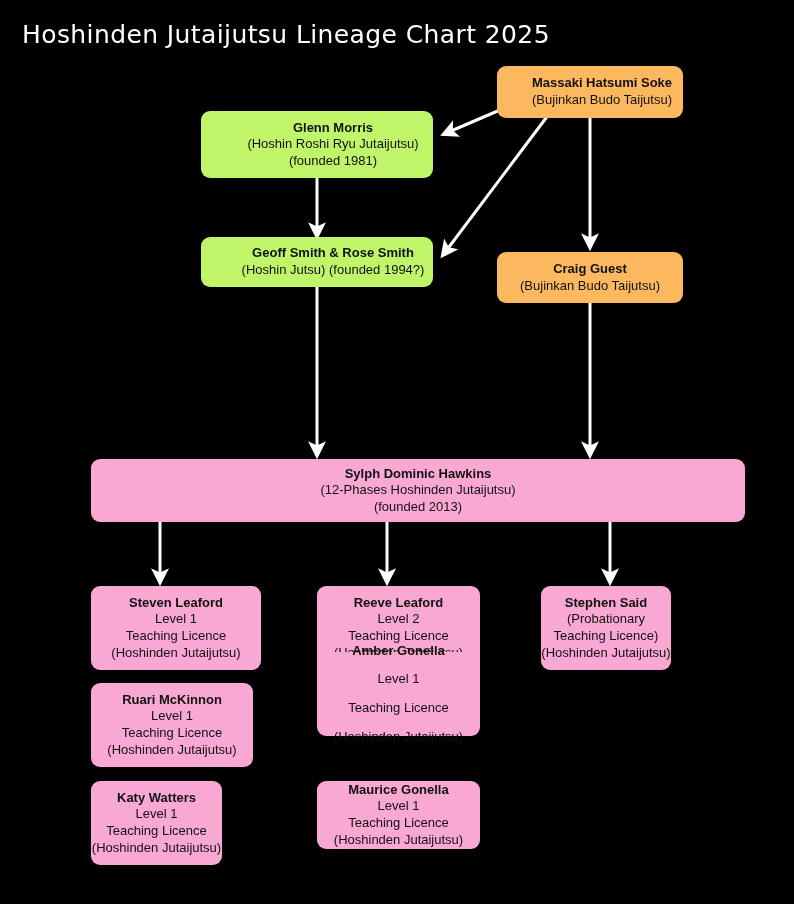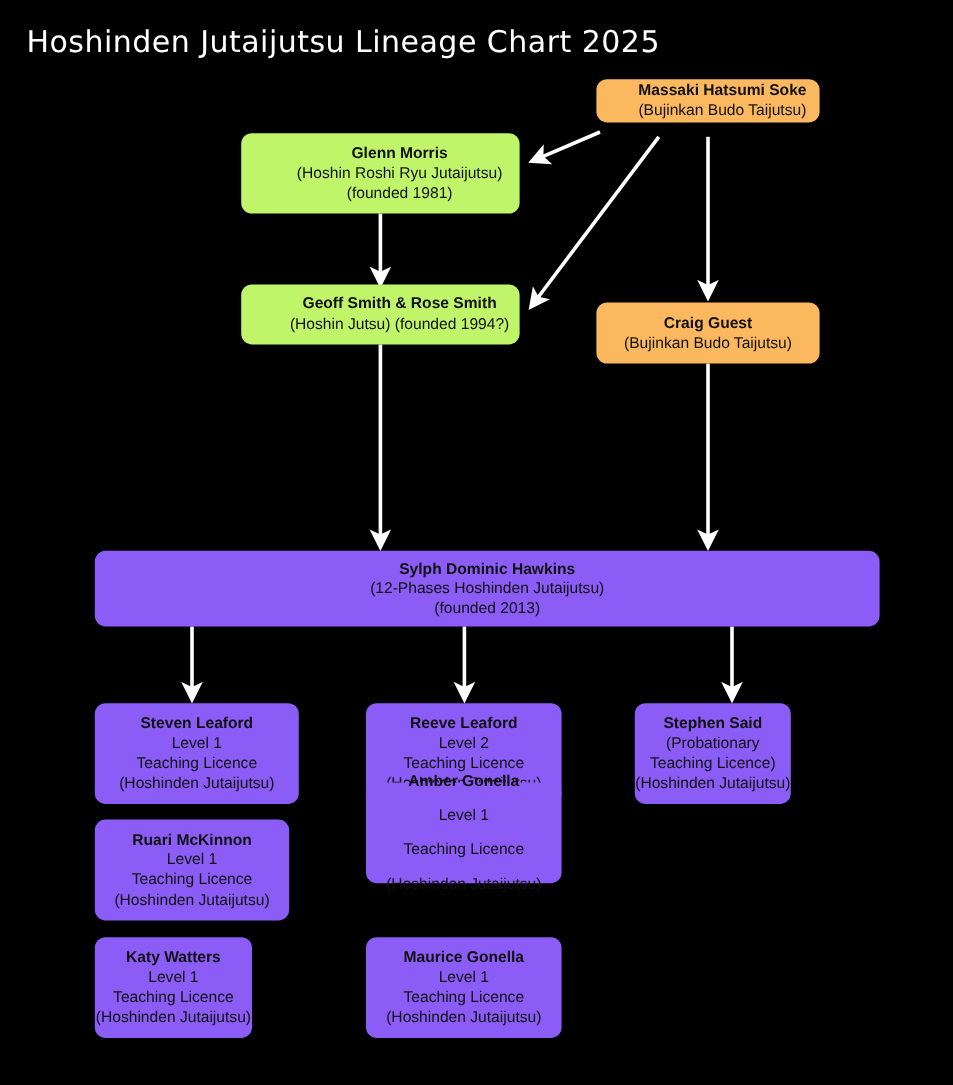--- a/index.html
+++ b/index.html
@@ -56,21 +56,21 @@
     display: block;
     white-space: nowrap;
     font-size: 13px;
   }
   .node .line.name {
     font-weight: bold;
     font-size: 13px;
   }
   .node.green { background: #c0f569; padding-left: 40px; }
   .node.orange { background: #fbb85f; }
-  .node.blue { background: #8b5cf6; }
+  .node.blue { background: #f9a8d4; margin-left: 12px; }
 </style>
 </head>
 <body>
 
 <div id="chart-root">
 
   <div id="page-title">Hoshinden Jutaijutsu Lineage Chart 2025</div>
 
   <svg id="edge-layer" width="794" height="904" viewBox="0 0 794 904">
     <defs>
@@ -91,21 +91,21 @@
 
     <line x1="590" y1="303" x2="590" y2="455" stroke="#ffffff" stroke-width="3" marker-end="url(#arrowhead)"></line>
 
     <line x1="160" y1="522" x2="160" y2="582" stroke="#ffffff" stroke-width="3" marker-end="url(#arrowhead)"></line>
 
     <line x1="387" y1="522" x2="387" y2="582" stroke="#ffffff" stroke-width="3" marker-end="url(#arrowhead)"></line>
 
     <line x1="610" y1="522" x2="610" y2="582" stroke="#ffffff" stroke-width="3" marker-end="url(#arrowhead)"></line>
   </svg>
 
-  <div class="node orange" style="left:497px; top:66px; width:186px; height:36px;padding-left:32px;">
+  <div class="node orange" style="left:497px; top:66px; width:186px; height:52px;padding-left:32px;">
     <span class="line name">Massaki Hatsumi Soke</span>
     <span class="line">(Bujinkan Budo Taijutsu)</span>
   </div>
 
   <div class="node green" style="left:201px; top:111px; width:232px; height:67px;">
     <span class="line name">Glenn Morris</span>
     <span class="line">(Hoshin Roshi Ryu Jutaijutsu)</span>
     <span class="line">(founded 1981)</span>
   </div>
 
@@ -160,20 +160,20 @@
     <span class="line">(Hoshinden Jutaijutsu)</span>
   </div>
 
   <div class="node blue" style="left:79px; top:781px; width:131px; height:84px;">
     <span class="line name">Katy Watters</span>
     <span class="line">Level 1</span>
     <span class="line">Teaching Licence</span>
     <span class="line">(Hoshinden Jutaijutsu)</span>
   </div>
 
-  <div class="node blue" style="left:305px; top:781px; width:163px; height:84px;">
+  <div class="node blue" style="left:305px; top:781px; width:163px; height:68px;">
     <span class="line name">Maurice Gonella</span>
     <span class="line">Level 1</span>
     <span class="line">Teaching Licence</span>
     <span class="line">(Hoshinden Jutaijutsu)</span>
   </div>
 
 </div>
 
 </body></html>

